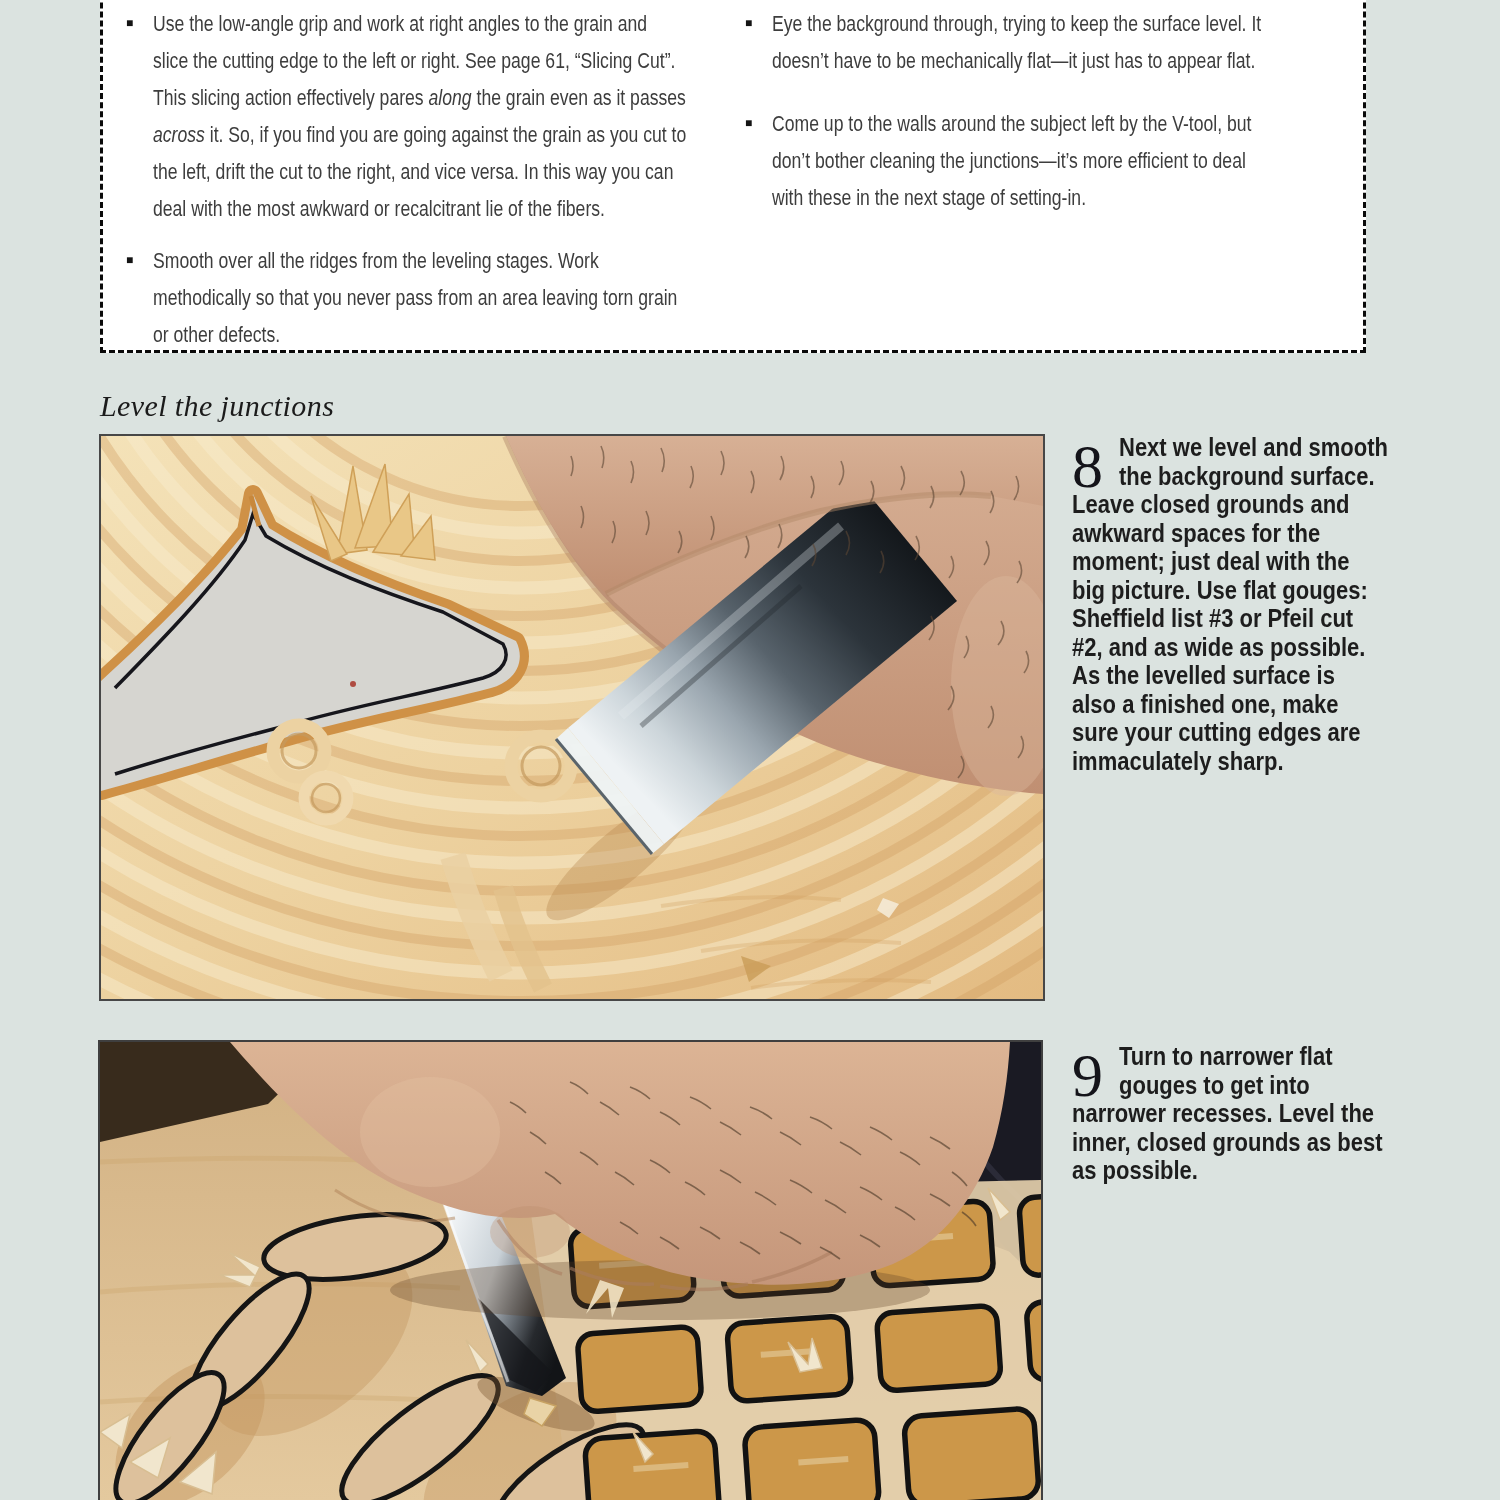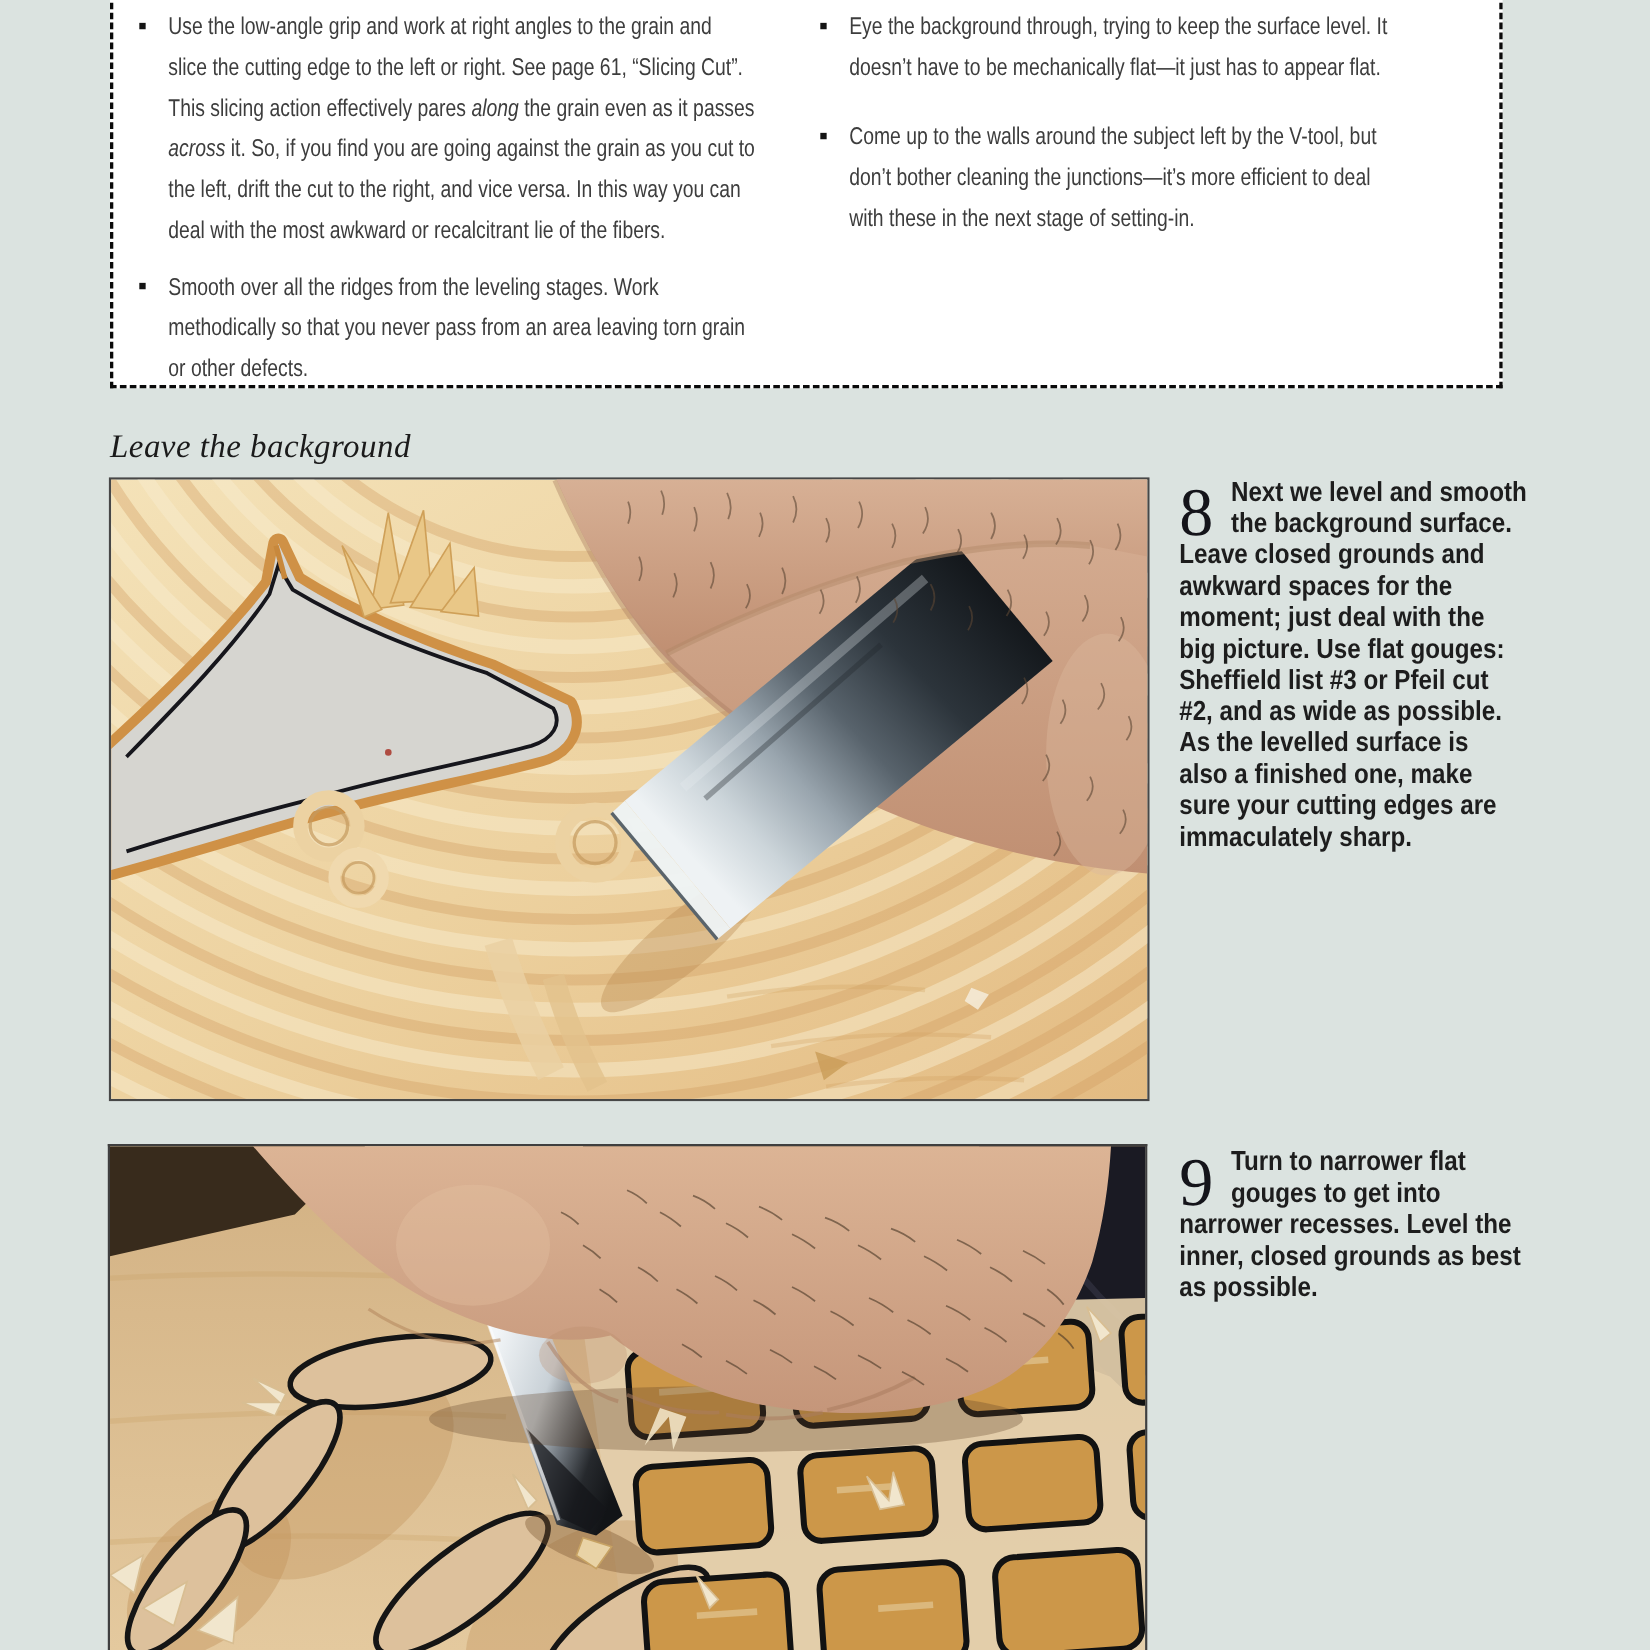--- a/index.html
+++ b/index.html
@@ -76,21 +76,21 @@
     </div>
     <div class="bullet gap26">
       <span class="marker">■</span>
       <div class="bline"><span>Come up to the walls around the subject left by the V-tool, but</span></div>
       <div class="bline"><span>don’t bother cleaning the junctions—it’s more efficient to deal</span></div>
       <div class="bline"><span>with these in the next stage of setting-in.</span></div>
     </div>
   </div>
 </div>
 
-<div class="heading">Leave the background</div>
+<div class="heading">Level the junctions</div>
 
 <figure class="photo photo1" style="margin:0;">
 <svg viewBox="0 0 942 563" preserveAspectRatio="none">
   <defs>
     <linearGradient id="wood1" x1="0" y1="0" x2="1" y2="1">
       <stop offset="0" stop-color="#f4e2b8"></stop>
           <stop offset=".5" stop-color="#edd2a0"></stop>
           <stop offset="1" stop-color="#e3bb82"></stop>
     </linearGradient>
     <linearGradient id="steel1" gradientUnits="userSpaceOnUse" x1="790" y1="90" x2="500" y2="360">

